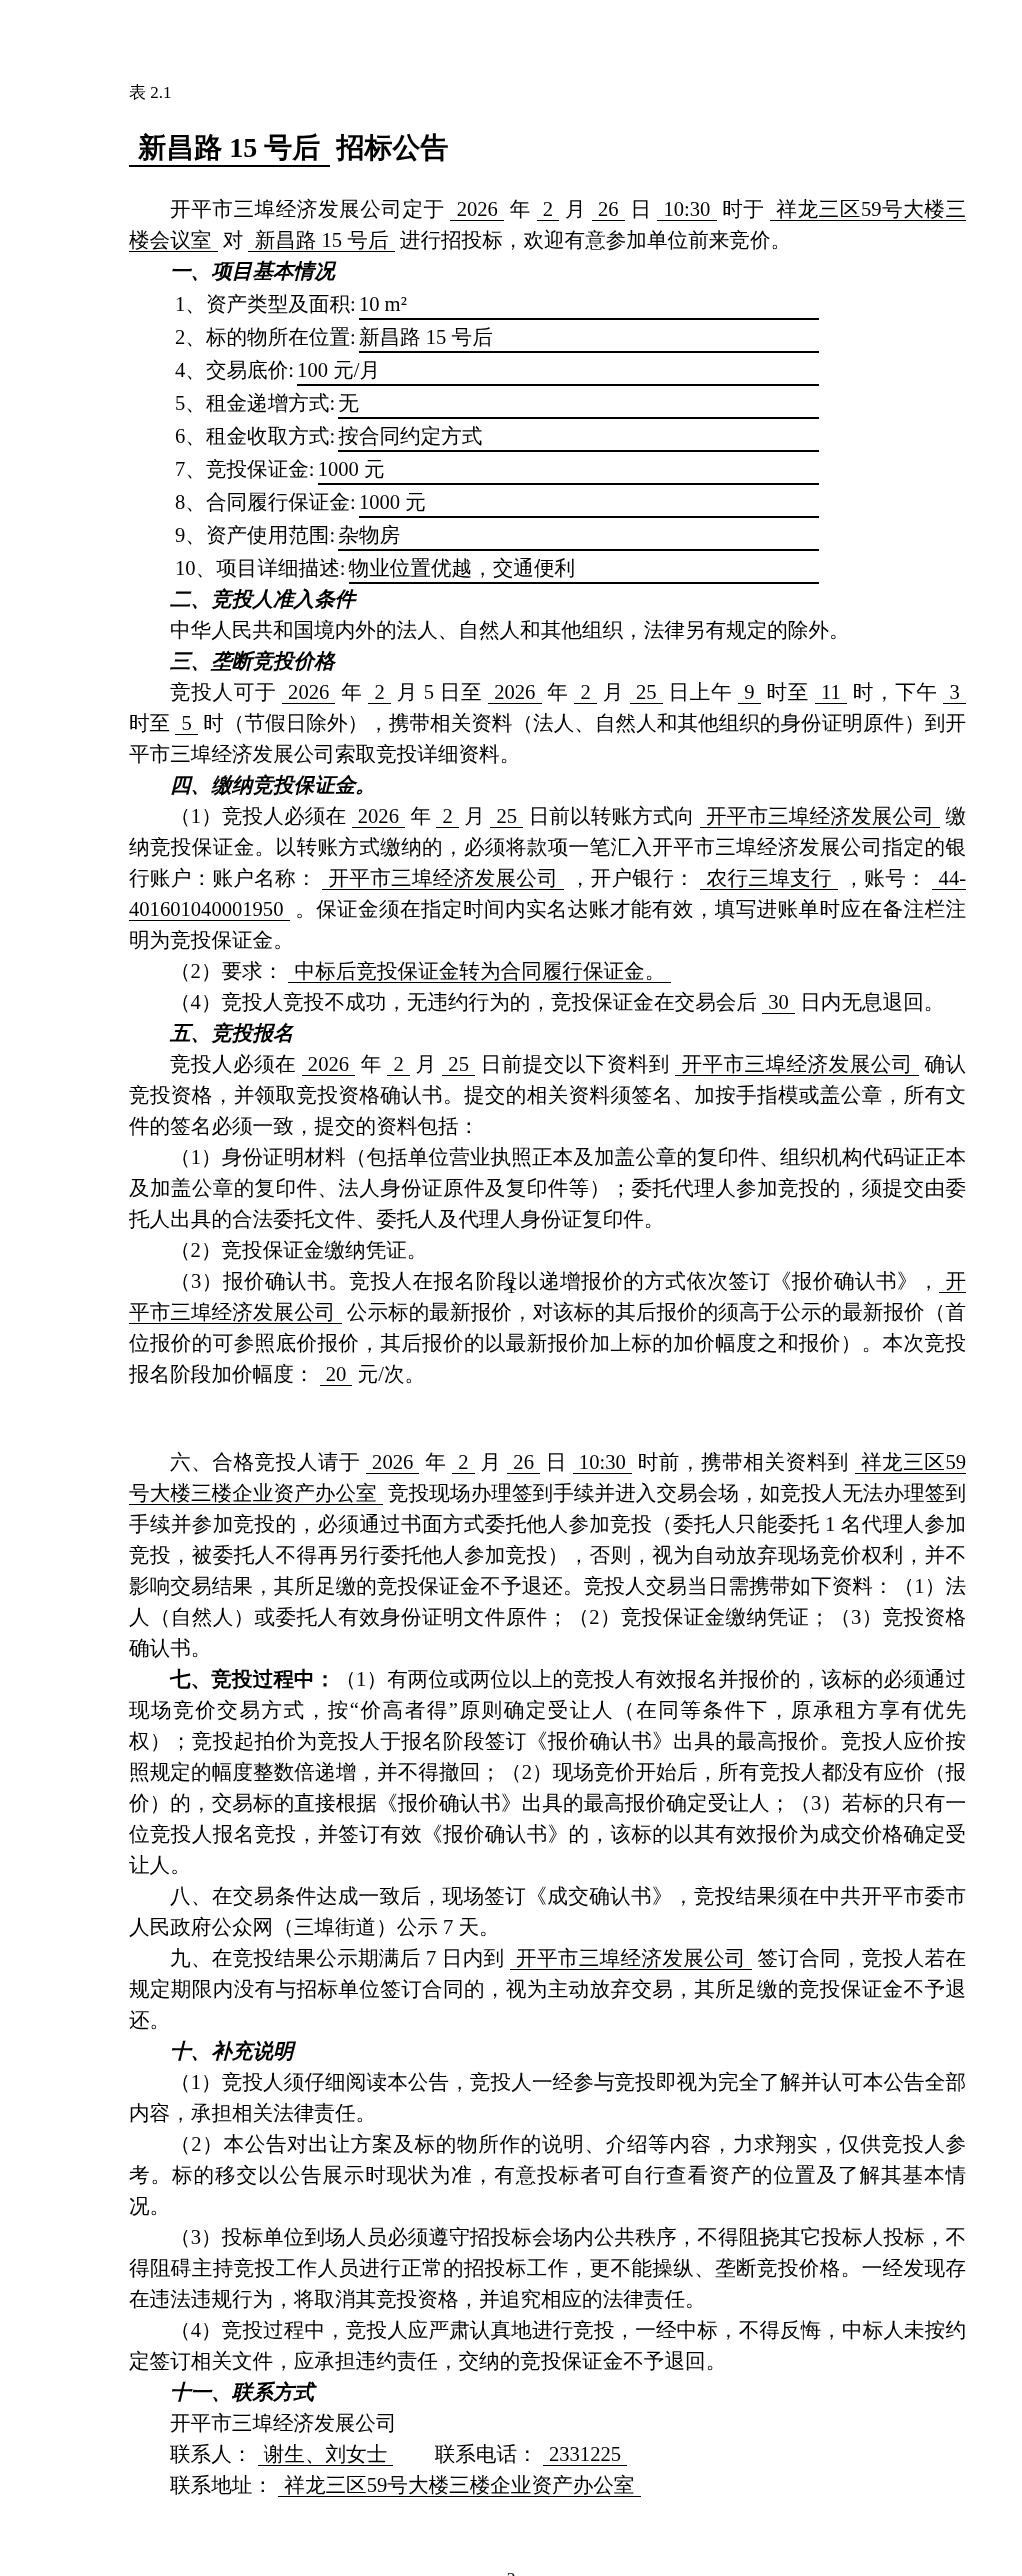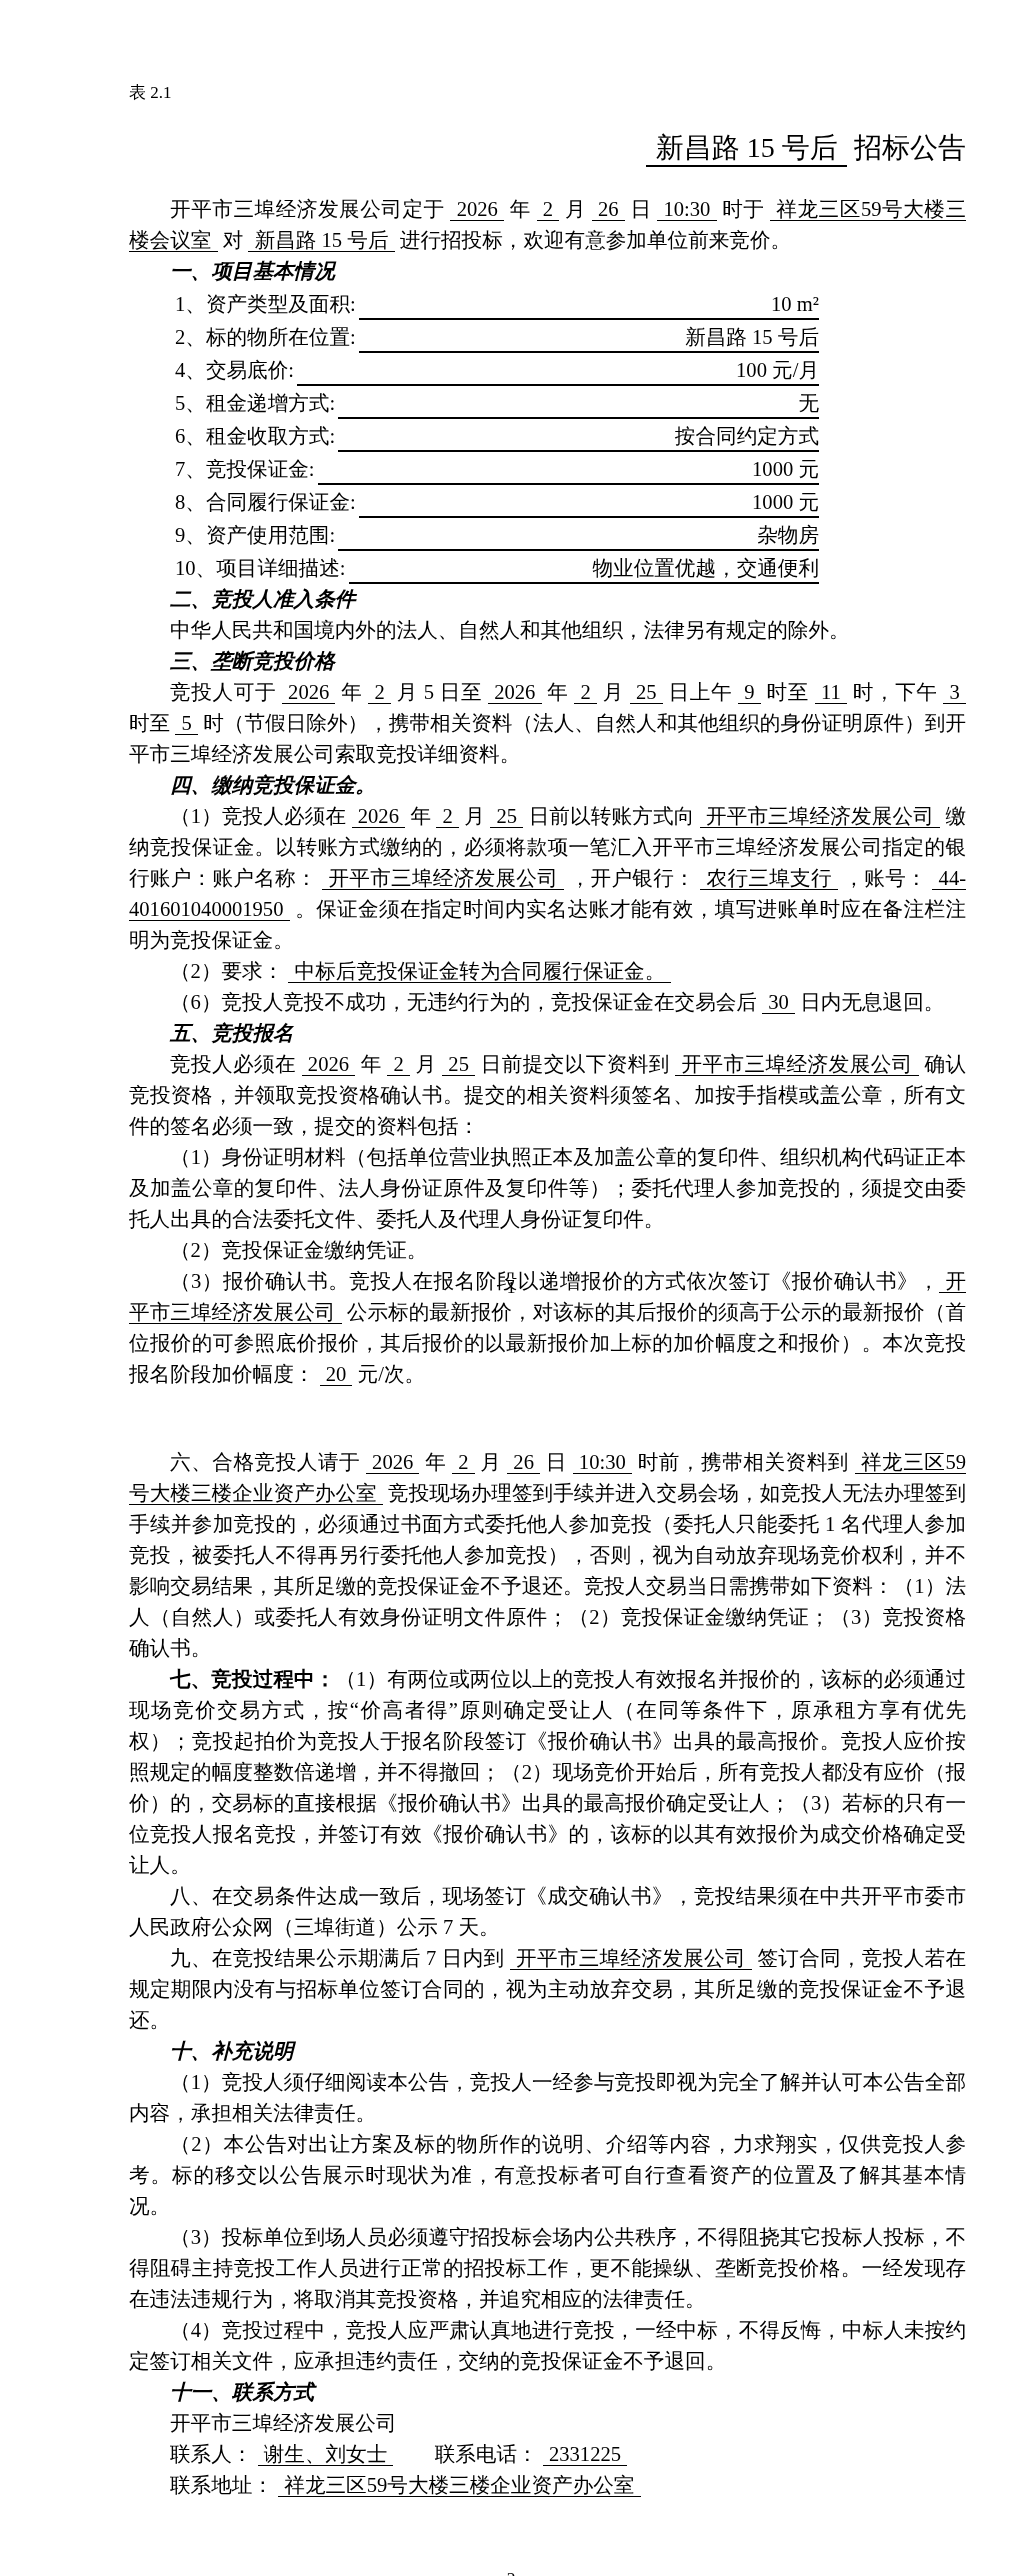--- a/index.html
+++ b/index.html
@@ -1,28 +1,28 @@
 <!DOCTYPE html>
 <html style="font-size:8.2px"><head>
 <meta charset="utf-8">
 <style>
   html,body{margin:0;padding:0;background:#ffffff;}
   .page{position:relative;width:1022px;height:2628px;background:#ffffff;color:#000;
         font-family:"Liberation Serif","DejaVu Serif",serif;overflow:hidden;}
   .content{position:absolute;left:129px;top:77px;width:837px;font-size:20.6px;line-height:31px;}
   .tableref{font-size:17px;margin-bottom:19px;}
-  .title{text-align:right;font-size:28px;font-weight:normal;line-height:41px;margin-bottom:26px;}
+  .title{text-align:left;font-size:28px;font-weight:bold;line-height:41px;margin-bottom:26px;}
   .title .tname{border-bottom:2.1px solid #000;padding:0 9.3px 2.1px 9.3px;}
   .p{text-indent:41px;text-align:justify;margin:0;}
   .h{font-weight:bold;padding-left:41px;margin:0;font-style:italic;}
   .fill{border-bottom:1.5px solid #000;padding:0 6.2px;}
   .b{font-weight:bold;}
   .item{display:flex;align-items:flex-end;height:33px;margin-left:46px;width:644px;}
   .item-label{white-space:nowrap;padding-right:3.1px;}
-  .item-value{flex:1;text-align:right;border-bottom:2.1px solid #000;line-height:28px;}
+  .item-value{flex:1;text-align:left;border-bottom:2.1px solid #000;line-height:28px;}
   .sec6{margin-top:57px;}
   .contact-block .p{text-align:left;}
   .pagenum{position:absolute;left:0;width:100%;text-align:center;font-size:17.5px;}
   .pagenum.p1{top:1277px;}
   .pagenum.p2{top:2568px;}
 </style>
 </head>
 <body>
 
 <div class="page">
@@ -81,21 +81,21 @@
 
     <div class="h">二、竞投人准入条件</div>
     <p class="p">中华人民共和国境内外的法人、自然人和其他组织，法律另有规定的除外。</p>
 
     <div class="h">三、垄断竞投价格</div>
     <p class="p"><span>竞投人可于 </span><span class="fill">2026</span><span> 年 </span><span class="fill">2</span><span> 月 5 日至 </span><span class="fill">2026</span><span> 年 </span><span class="fill">2</span><span> 月 </span><span class="fill">25</span><span> 日上午 </span><span class="fill">9</span><span> 时至 </span><span class="fill">11</span><span> 时，下午 </span><span class="fill">3</span><span> 时至 </span><span class="fill">5</span><span> 时（节假日除外），携带相关资料（法人、自然人和其他组织的身份证明原件）到开平市三埠经济发展公司索取竞投详细资料。</span></p>
 
     <div class="h">四、缴纳竞投保证金。</div>
     <p class="p"><span>（1）竞投人必须在 </span><span class="fill">2026</span><span> 年 </span><span class="fill">2</span><span> 月 </span><span class="fill">25</span><span> 日前以转账方式向 </span><span class="fill">开平市三埠经济发展公司</span><span> 缴纳竞投保证金。以转账方式缴纳的，必须将款项一笔汇入开平市三埠经济发展公司指定的银行账户：账户名称： </span><span class="fill">开平市三埠经济发展公司</span><span> ，开户银行： </span><span class="fill">农行三埠支行</span><span> ，账号： </span><span class="fill">44-401601040001950</span><span> 。保证金须在指定时间内实名达账才能有效，填写进账单时应在备注栏注明为竞投保证金。</span></p>
     <p class="p"><span>（2）要求： </span><span class="fill">中标后竞投保证金转为合同履行保证金。</span></p>
-    <p class="p"><span>（6）竞投人竞投不成功，无违约行为的，竞投保证金在交易会后 </span><span class="fill">30</span><span> 日内无息退回。</span></p>
+    <p class="p"><span>（4）竞投人竞投不成功，无违约行为的，竞投保证金在交易会后 </span><span class="fill">30</span><span> 日内无息退回。</span></p>
 
     <div class="h">五、竞投报名</div>
     <p class="p"><span>竞投人必须在 </span><span class="fill">2026</span><span> 年 </span><span class="fill">2</span><span> 月 </span><span class="fill">25</span><span> 日前提交以下资料到 </span><span class="fill">开平市三埠经济发展公司</span><span> 确认竞投资格，并领取竞投资格确认书。提交的相关资料须签名、加按手指模或盖公章，所有文件的签名必须一致，提交的资料包括：</span></p>
     <p class="p">（1）身份证明材料（包括单位营业执照正本及加盖公章的复印件、组织机构代码证正本及加盖公章的复印件、法人身份证原件及复印件等）；委托代理人参加竞投的，须提交由委托人出具的合法委托文件、委托人及代理人身份证复印件。</p>
     <p class="p">（2）竞投保证金缴纳凭证。</p>
     <p class="p"><span>（3）报价确认书。竞投人在报名阶段以递增报价的方式依次签订《报价确认书》，</span><span class="fill">开平市三埠经济发展公司</span><span> 公示标的最新报价，对该标的其后报价的须高于公示的最新报价（首位报价的可参照底价报价，其后报价的以最新报价加上标的加价幅度之和报价）。本次竞投报名阶段加价幅度： </span><span class="fill">20</span><span> 元/次。</span></p>
 
     <p class="p sec6"><span>六、合格竞投人请于 </span><span class="fill">2026</span><span> 年 </span><span class="fill">2</span><span> 月 </span><span class="fill">26</span><span> 日 </span><span class="fill">10:30</span><span> 时前，携带相关资料到 </span><span class="fill">祥龙三区59号大楼三楼企业资产办公室</span><span> 竞投现场办理签到手续并进入交易会场，如竞投人无法办理签到手续并参加竞投的，必须通过书面方式委托他人参加竞投（委托人只能委托 1 名代理人参加竞投，被委托人不得再另行委托他人参加竞投），否则，视为自动放弃现场竞价权利，并不影响交易结果，其所足缴的竞投保证金不予退还。竞投人交易当日需携带如下资料：（1）法人（自然人）或委托人有效身份证明文件原件；（2）竞投保证金缴纳凭证；（3）竞投资格确认书。</span></p>
 
     <p class="p"><span class="b">七、竞投过程中：</span><span>（1）有两位或两位以上的竞投人有效报名并报价的，该标的必须通过现场竞价交易方式，按“价高者得”原则确定受让人（在同等条件下，原承租方享有优先权）；竞投起拍价为竞投人于报名阶段签订《报价确认书》出具的最高报价。竞投人应价按照规定的幅度整数倍递增，并不得撤回；（2）现场竞价开始后，所有竞投人都没有应价（报价）的，交易标的直接根据《报价确认书》出具的最高报价确定受让人；（3）若标的只有一位竞投人报名竞投，并签订有效《报价确认书》的，该标的以其有效报价为成交价格确定受让人。</span></p>

